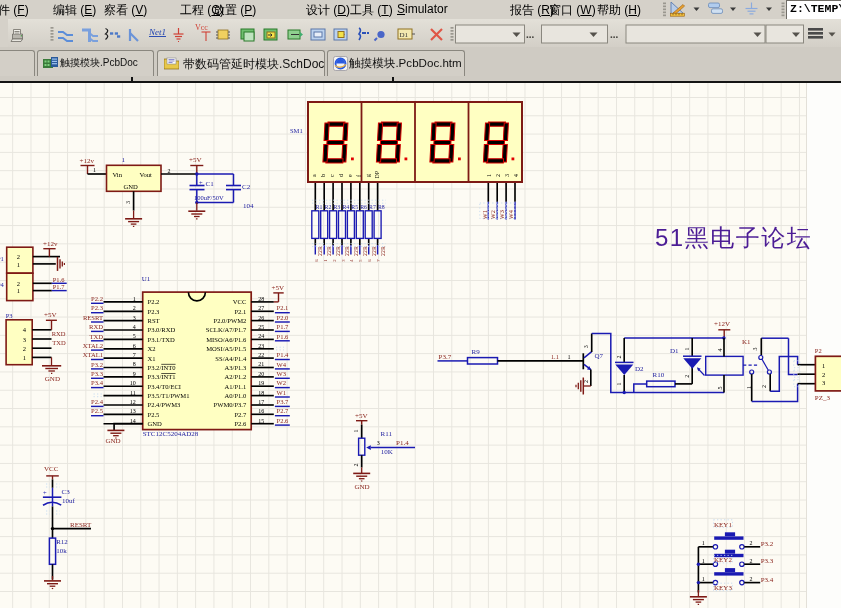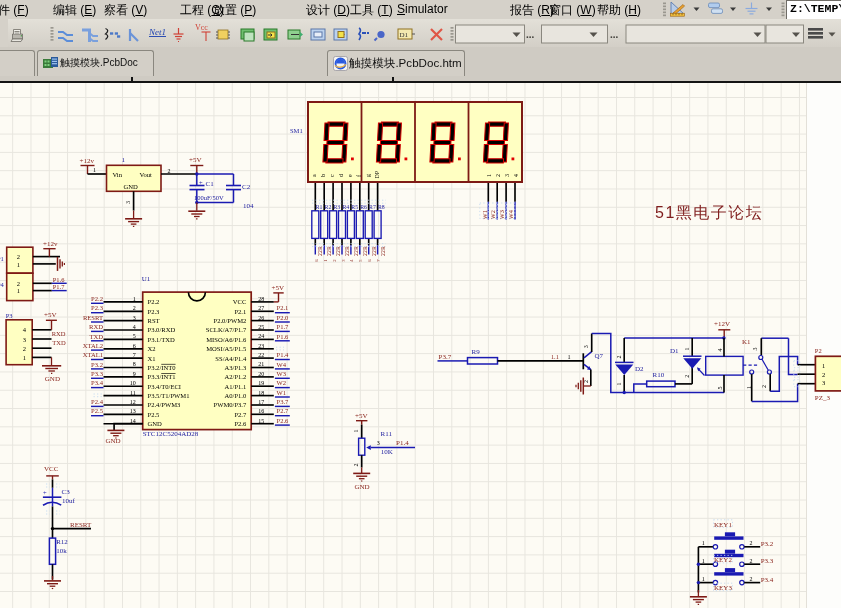--- a/index.html
+++ b/index.html
@@ -10,21 +10,21 @@
 #toolbar{position:absolute;left:8px;top:19px;width:841px;height:28px;background:linear-gradient(#e3e0d8,#d3cfc7);}
 #tabbar{position:absolute;left:0;top:47px;width:841px;height:34px;background:#cfcbc3;}
 .tab{position:absolute;top:3px;height:25px;background:#d3cfc7;border:1px solid #8a877f;border-bottom:none;border-radius:3px 3px 0 0;font-size:12px;color:#111;white-space:nowrap;overflow:hidden;}
 .tab .tx{position:absolute;top:5px;}
 #blackline{position:absolute;left:0;top:81px;width:841px;height:2px;background:#141414;}
 #canvas{position:absolute;left:0;top:83px;width:806px;height:525px;background-color:#fdfbf4;
 background-image:linear-gradient(to right,#e7e5de 1px,transparent 1px),linear-gradient(to bottom,#e7e5de 1px,transparent 1px);
 background-size:18.3px 18.3px;background-position:12.2px 14px;}
 #rightpane{position:absolute;left:806px;top:83px;width:35px;height:525px;background:#fdfdfb;border-left:1px solid #e3e0d8;}
 #schsvg{position:absolute;left:0;top:0;width:841px;height:608px;}
-.banner{position:absolute;left:655px;top:203px;font-size:16px;letter-spacing:1.5px;color:#7f1d1d;font-family:"Liberation Sans",sans-serif;}
+.banner{position:absolute;left:655px;top:222px;font-size:24px;letter-spacing:1.5px;color:#4c1d95;font-family:"Liberation Sans",sans-serif;}
 svg text{font-family:"Liberation Serif",serif;}
 </style>
 </head>
 <body>
 <div id="canvas"></div>
 <div id="rightpane"></div>
 <div class="banner">51黑电子论坛</div>
 <svg id="schsvg" viewBox="0 0 841 608">
 <defs>
 <g id="seg8">
@@ -915,20 +915,32 @@
         </g>
         <rect x="8" y="0" width="7" height="10" fill="#2a5a9a"></rect>
         <g fill="#9fc3ef">
           <rect x="9" y="1.5" width="5" height="1.2"></rect>
           <rect x="9" y="3.8" width="5" height="1.2"></rect>
           <rect x="9" y="6.1" width="5" height="1.2"></rect>
         </g>
       </svg>
  <span class="tx" style="left:22px;font-size:10px;">触摸模块.PcbDoc</span>
     </div>
+<div class="tab" style="left:157px;width:166px;background:#d9d5cd;">
+ <svg style="position:absolute;left:6px;top:6px" width="15" height="13" viewBox="0 0 15 13">
+        <path d="M0 2 h6 l1.5 2 H15 v8 H0z" fill="#e8c84a" stroke="#8a6a10" stroke-width="0.7"></path>
+        <rect x="3" y="1" width="9" height="6" fill="#fdfdf8" stroke="#8a8a8a" stroke-width="0.6"></rect>
+        <g stroke="#5a5ac0" stroke-width="0.7">
+          <path d="M4.5 2.5 h6"></path>
+          <path d="M4.5 4 h6"></path>
+          <path d="M4.5 5.5 h4"></path>
+        </g>
+      </svg>
+ <span class="tx" style="left:25px;">带数码管延时模块.SchDoc</span>
+    </div>
 <div class="tab" style="left:327px;width:136px;">
  <svg style="position:absolute;left:5px;top:5px" width="15" height="15" viewBox="0 0 15 15">
         <rect x="0.5" y="0.5" width="14" height="14" rx="2" fill="#f4f4f2" stroke="#9a98a0" stroke-width="0.8"></rect>
         <circle cx="7.5" cy="7.5" r="5" fill="none" stroke="#2a5adf" stroke-width="1.8"></circle>
         <path d="M3 7.5 a4.5 4.5 0 0 1 9 0z" fill="#2a5adf"></path>
         <path d="M2 9.5 q5 4 11-1" stroke="#e8b24a" stroke-width="1.4" fill="none"></path>
       </svg>
  <span class="tx" style="left:21px;font-size:11.6px;">触摸模块.PcbDoc.htm</span>
     </div>
 <div style="position:absolute;left:131px;top:30px;width:1.5px;height:4px;background:#111;"></div>

